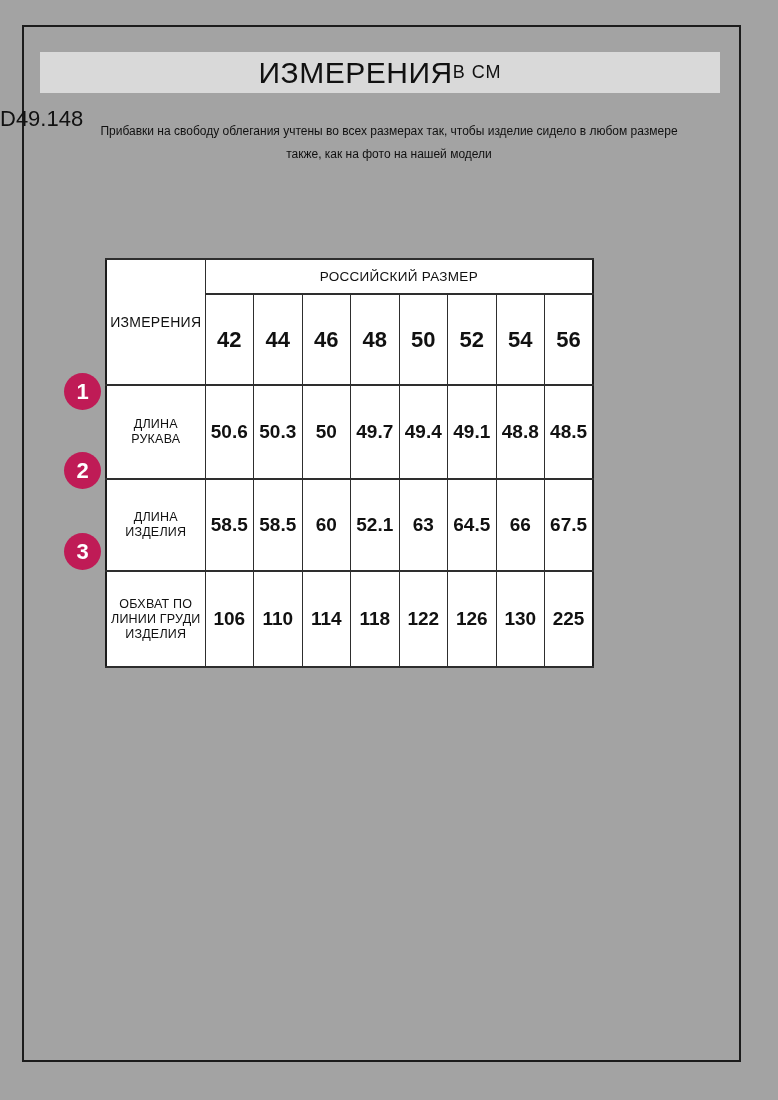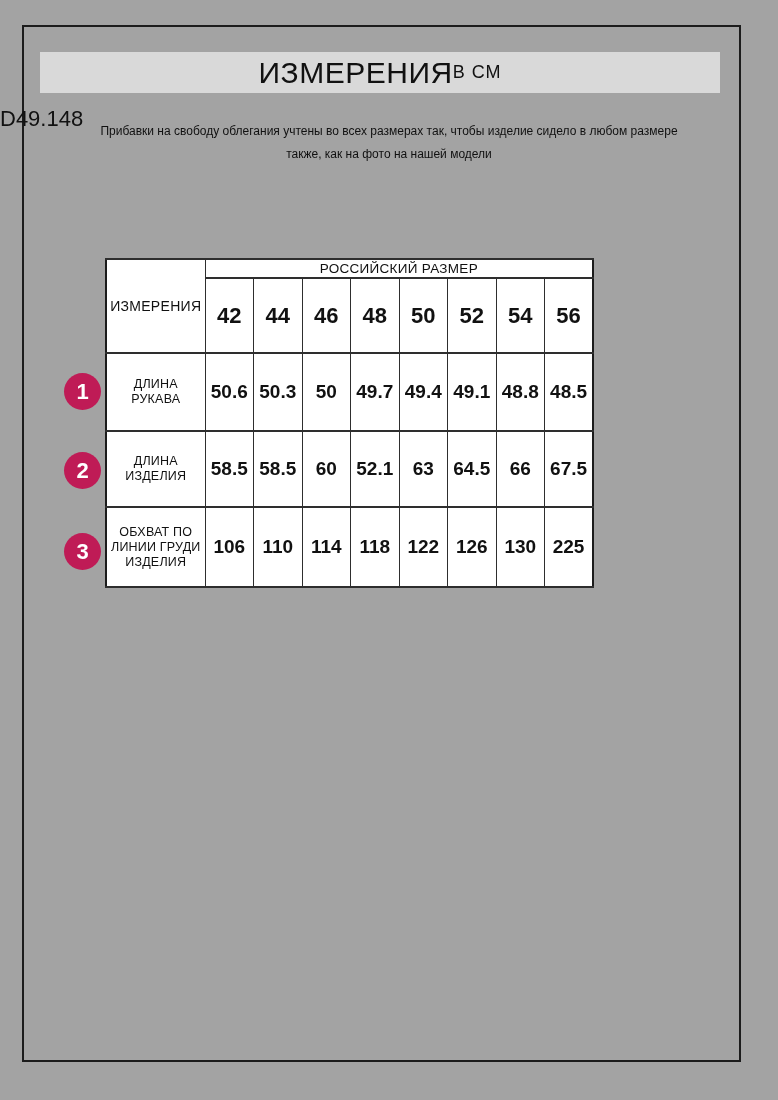--- a/index.html
+++ b/index.html
@@ -84,21 +84,21 @@
   }
   .size-table col.c-label { width: 99px; }
   .size-table col.c-size  { width: 48.5px; }
   .size-table td, .size-table th {
     border-left: 1px solid #2e2e2e;
     border-right: 1px solid #2e2e2e;
     border-top: 2px solid #2e2e2e;
     border-bottom: 2px solid #2e2e2e;
     text-align: center;
     vertical-align: middle;
-    padding: 0 2px;
+    padding: 8px 2px;
     background: #fff;
   }
   .size-table { border: 2px solid #1c1c1c; }
   .cell-group-header {
     height: 17px;
     font-size: 13.5px;
     font-weight: 400;
     letter-spacing: 0.3px;
   }
   .cell-corner {

